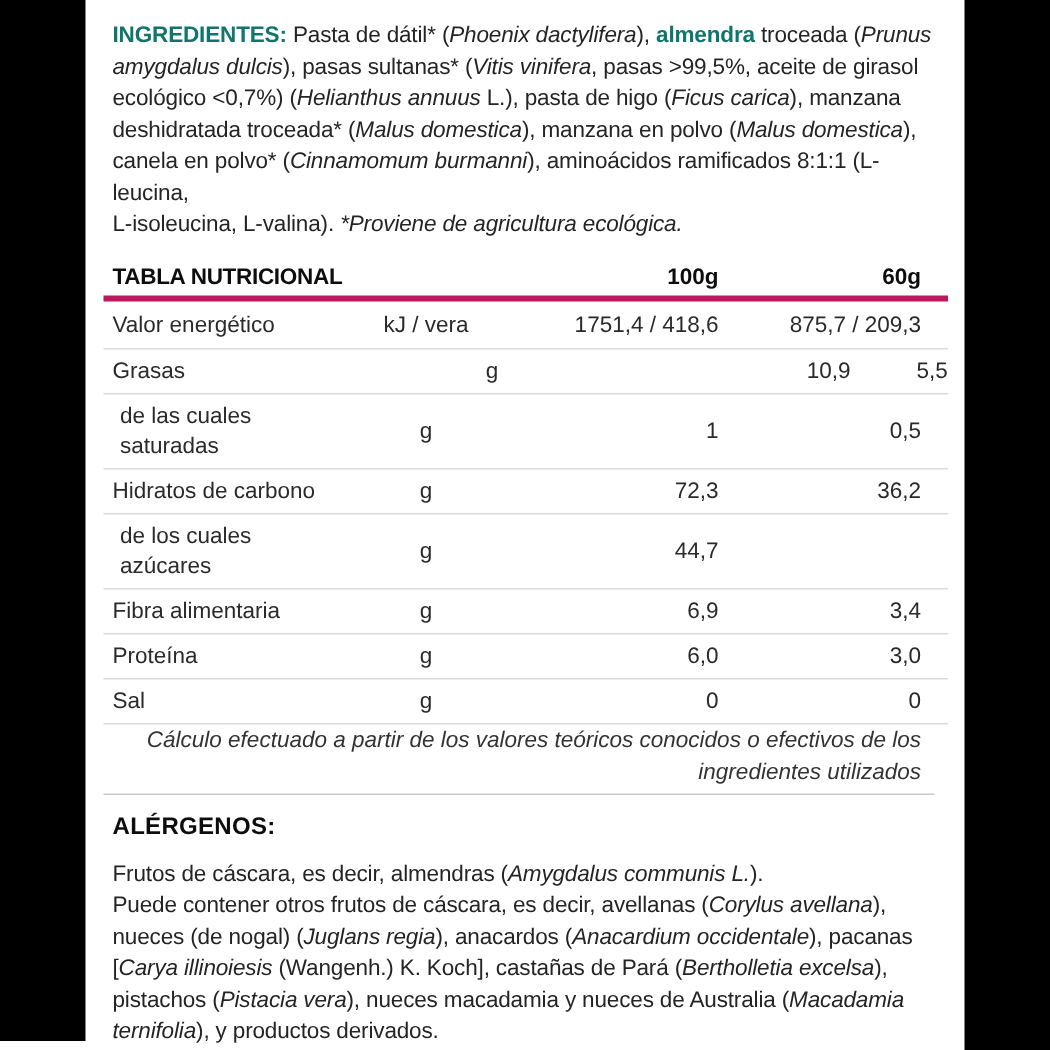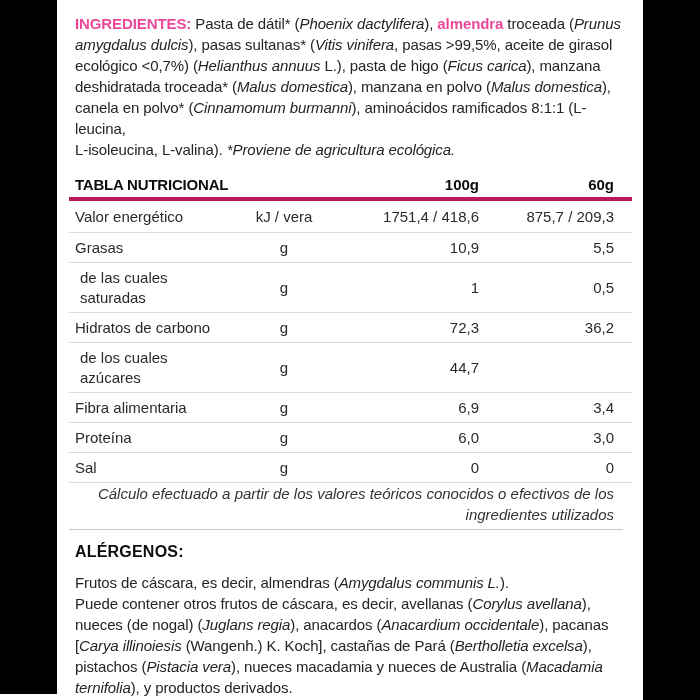--- a/index.html
+++ b/index.html
@@ -11,21 +11,21 @@
   .bar-left  { left:0;  width:57px; height:694px; }
   .bar-right { right:0; width:57px; height:700px; }
   .content {
     position:absolute; left:57px; top:0; width:586px;
     padding:13px 11px 0 12px; box-sizing:border-box;
   }
   .para {
     margin:0 0 0 6px; font-size:15px; line-height:21px; color:#242424;
     letter-spacing:-0.1px;
   }
-  .para b { color:#ec4899; }
+  .para b { color:#0f766e; }
   
   .ntable { margin-top:11px; width:563px; font-size:15px; color:#2a2a2a; }
   .t-grid { display:grid; grid-template-columns:160px 110px 140px 1fr; align-items:center; }
   .thead {
     height:26px; border-bottom:4px solid #be185d; font-weight:bold; color:#0d0d0d;
   }
   .t-title { grid-column:1 / 3; padding-left:6px; letter-spacing:-0.2px; }
   .cell-num { text-align:right; }
   .pad-r { padding-right:18px; }
   .t-row { border-bottom:1px solid #dadada; box-sizing:border-box; }
@@ -60,21 +60,21 @@
         <div class="cell-num">100g</div>
         <div class="cell-num pad-r">60g</div>
       </div>
       <div id="rows">
           <div class="t-grid t-row" style="height: 32px;">
             <div class="c-name">Valor energético</div>
             <div class="c-unit">kJ / vera</div>
             <div class="cell-num">1751,4 / 418,6</div>
             <div class="cell-num pad-r">875,7 / 209,3</div>
           </div>
-          <div class="t-grid t-row" style="height: 30px;">
+          <div class="t-grid t-row" style="height: 30px; gap: 44px;">
             <div class="c-name">Grasas</div>
             <div class="c-unit">g</div>
             <div class="cell-num">10,9</div>
             <div class="cell-num pad-r">5,5</div>
           </div>
           <div class="t-grid t-row sub" style="height: 50px;">
             <div class="c-name">de las cuales
 saturadas</div>
             <div class="c-unit">g</div>
             <div class="cell-num">1</div>

